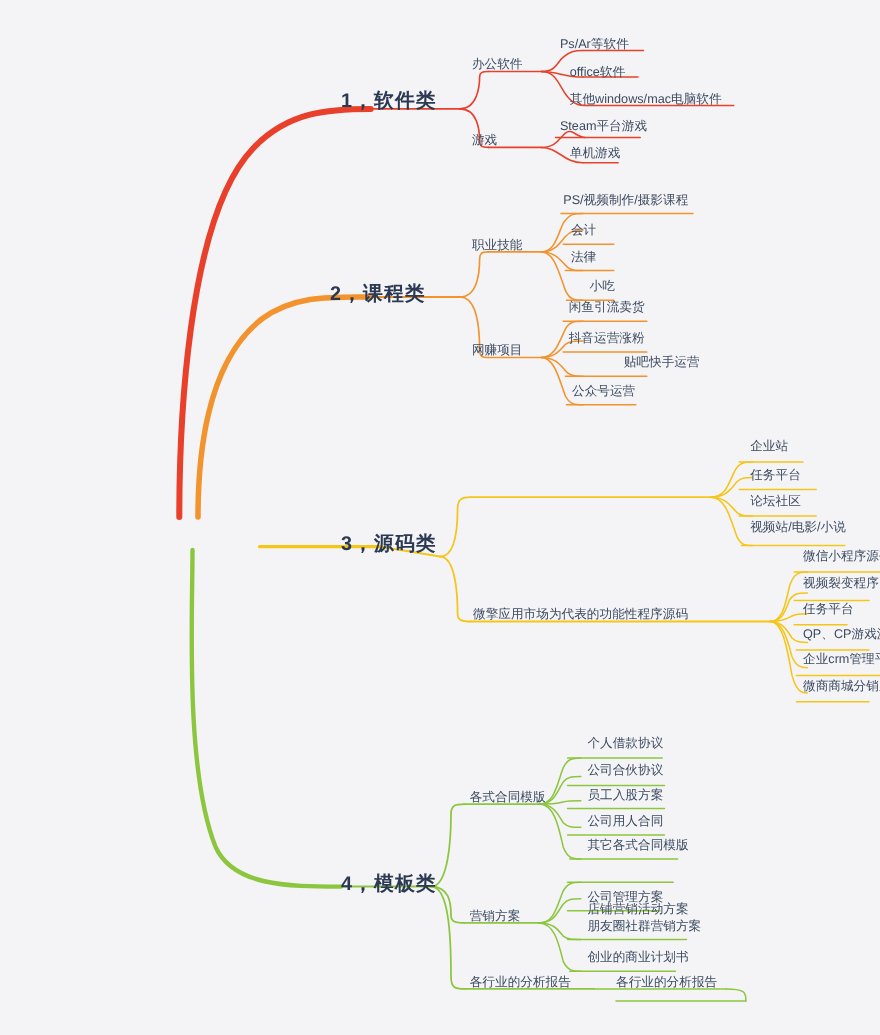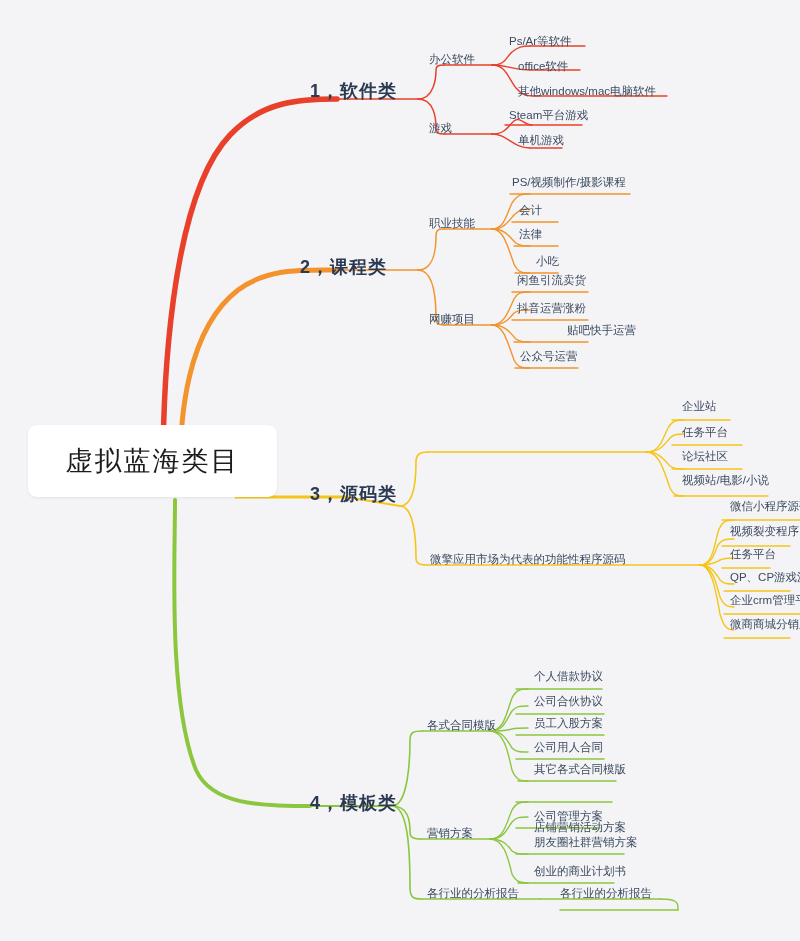--- a/index.html
+++ b/index.html
@@ -185,23 +185,20 @@
       <path d="M516,828 L600,828" stroke="#8cc63f" stroke-width="1.4"></path>
       <path d="M516,854 L624,854" stroke="#8cc63f" stroke-width="1.4"></path>
       <path d="M518,883 L614,883" stroke="#8cc63f" stroke-width="1.4"></path>
 
       <path d="M540,899 C600,899 640,899 660,899" stroke="#8cc63f" stroke-width="1.4"></path>
       <path d="M660,899 C676,899 678,902 678,908 L678,910" stroke="#8cc63f" stroke-width="1.4"></path>
       <path d="M560,910 L678,910" stroke="#8cc63f" stroke-width="1.4"></path>
     </g>
   </svg>
 
-  <div class="node" id="root-node">
-    <span id="root-label">虚拟蓝海类目</span>
-  </div>
 
   <div class="node l1" style="left:310px; top:82px;">1，软件类</div>
 
   <div class="node l2" style="left:429px; top:54px;">办公软件</div>
   <div class="node l2" style="left:429px; top:123px;">游戏</div>
 
   <div class="node l3" style="left:509px; top:36px;">Ps/Ar等软件</div>
   <div class="node l3" style="left:518px; top:61px;">office软件</div>
   <div class="node l3" style="left:518px; top:86px;">其他windows/mac电脑软件</div>
 

